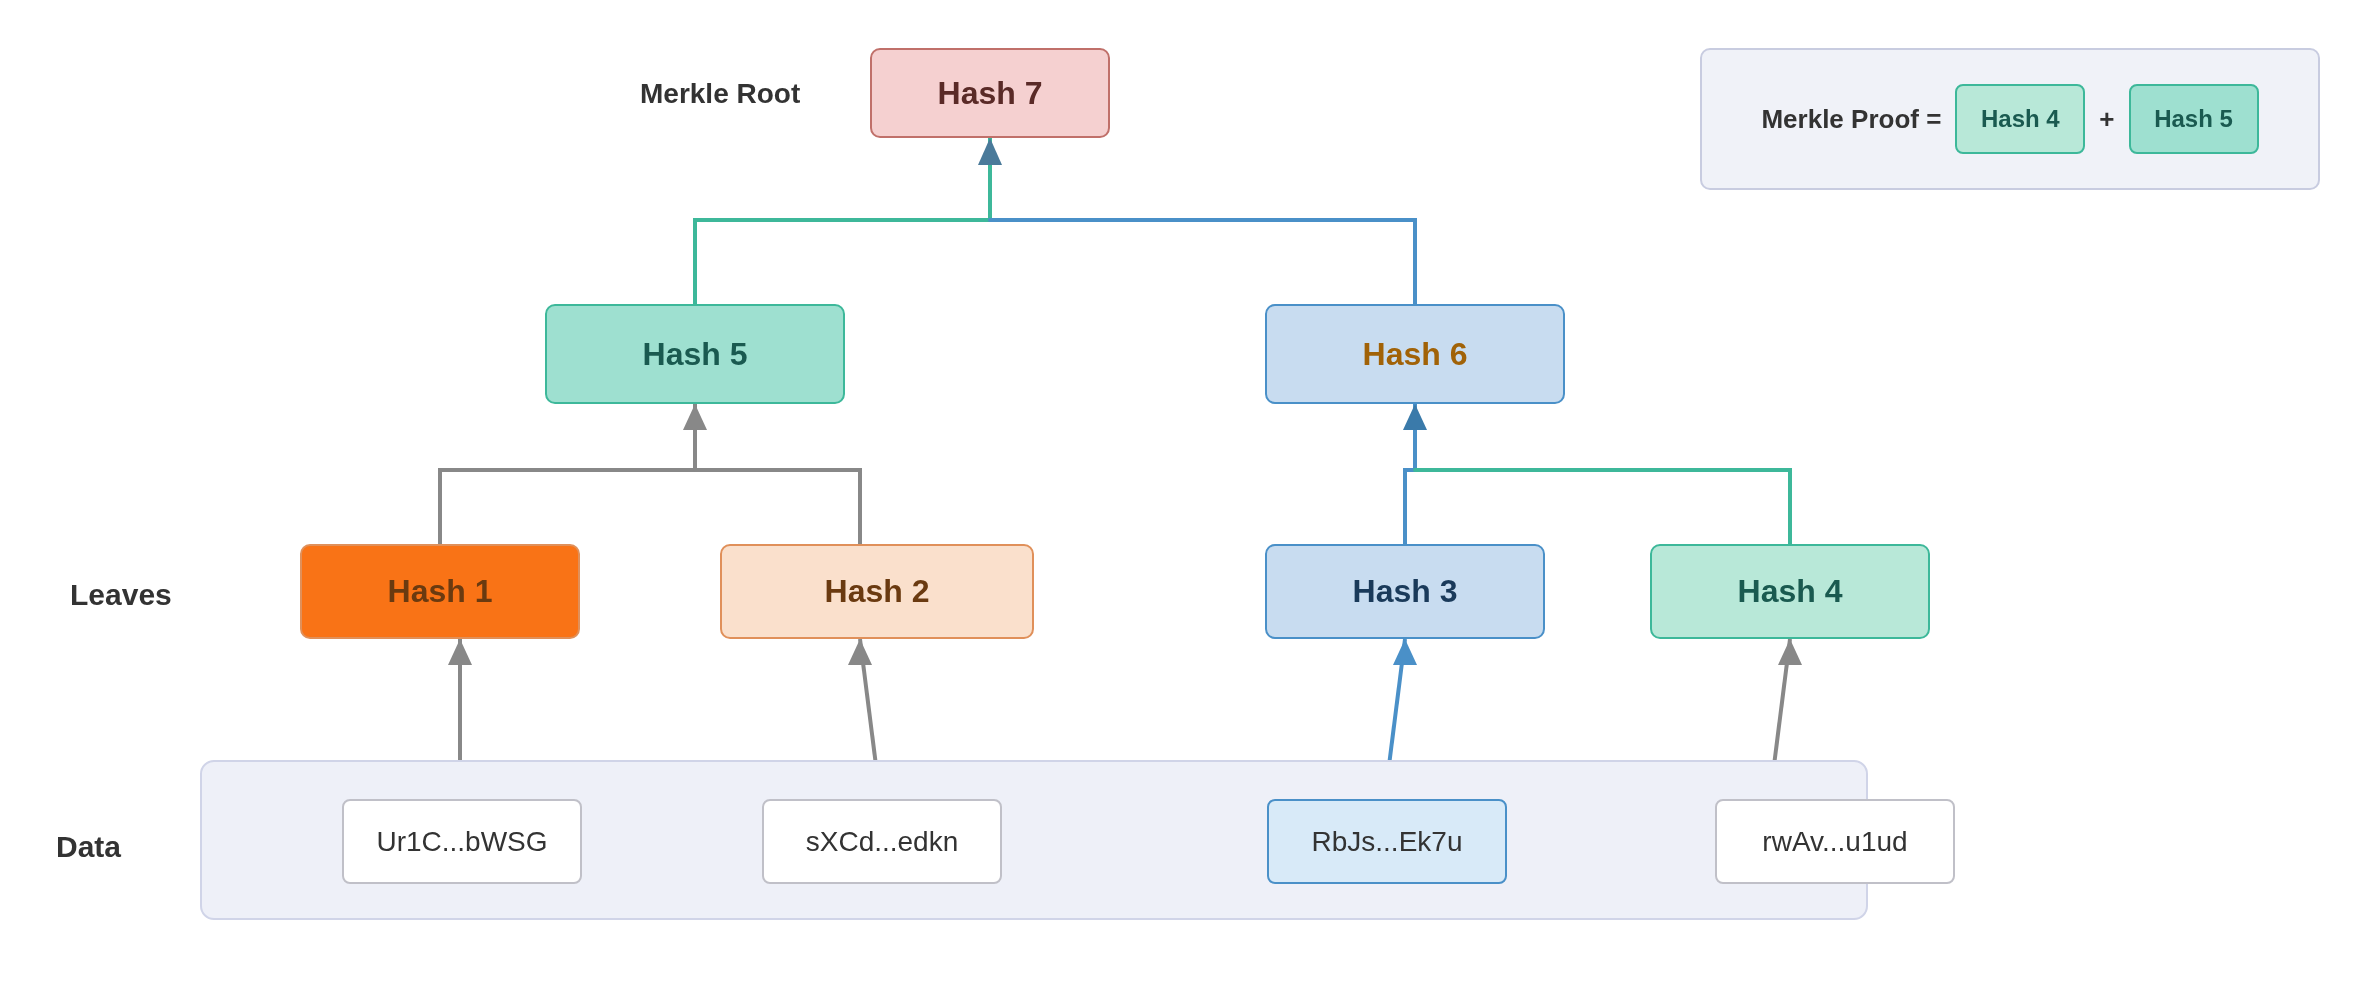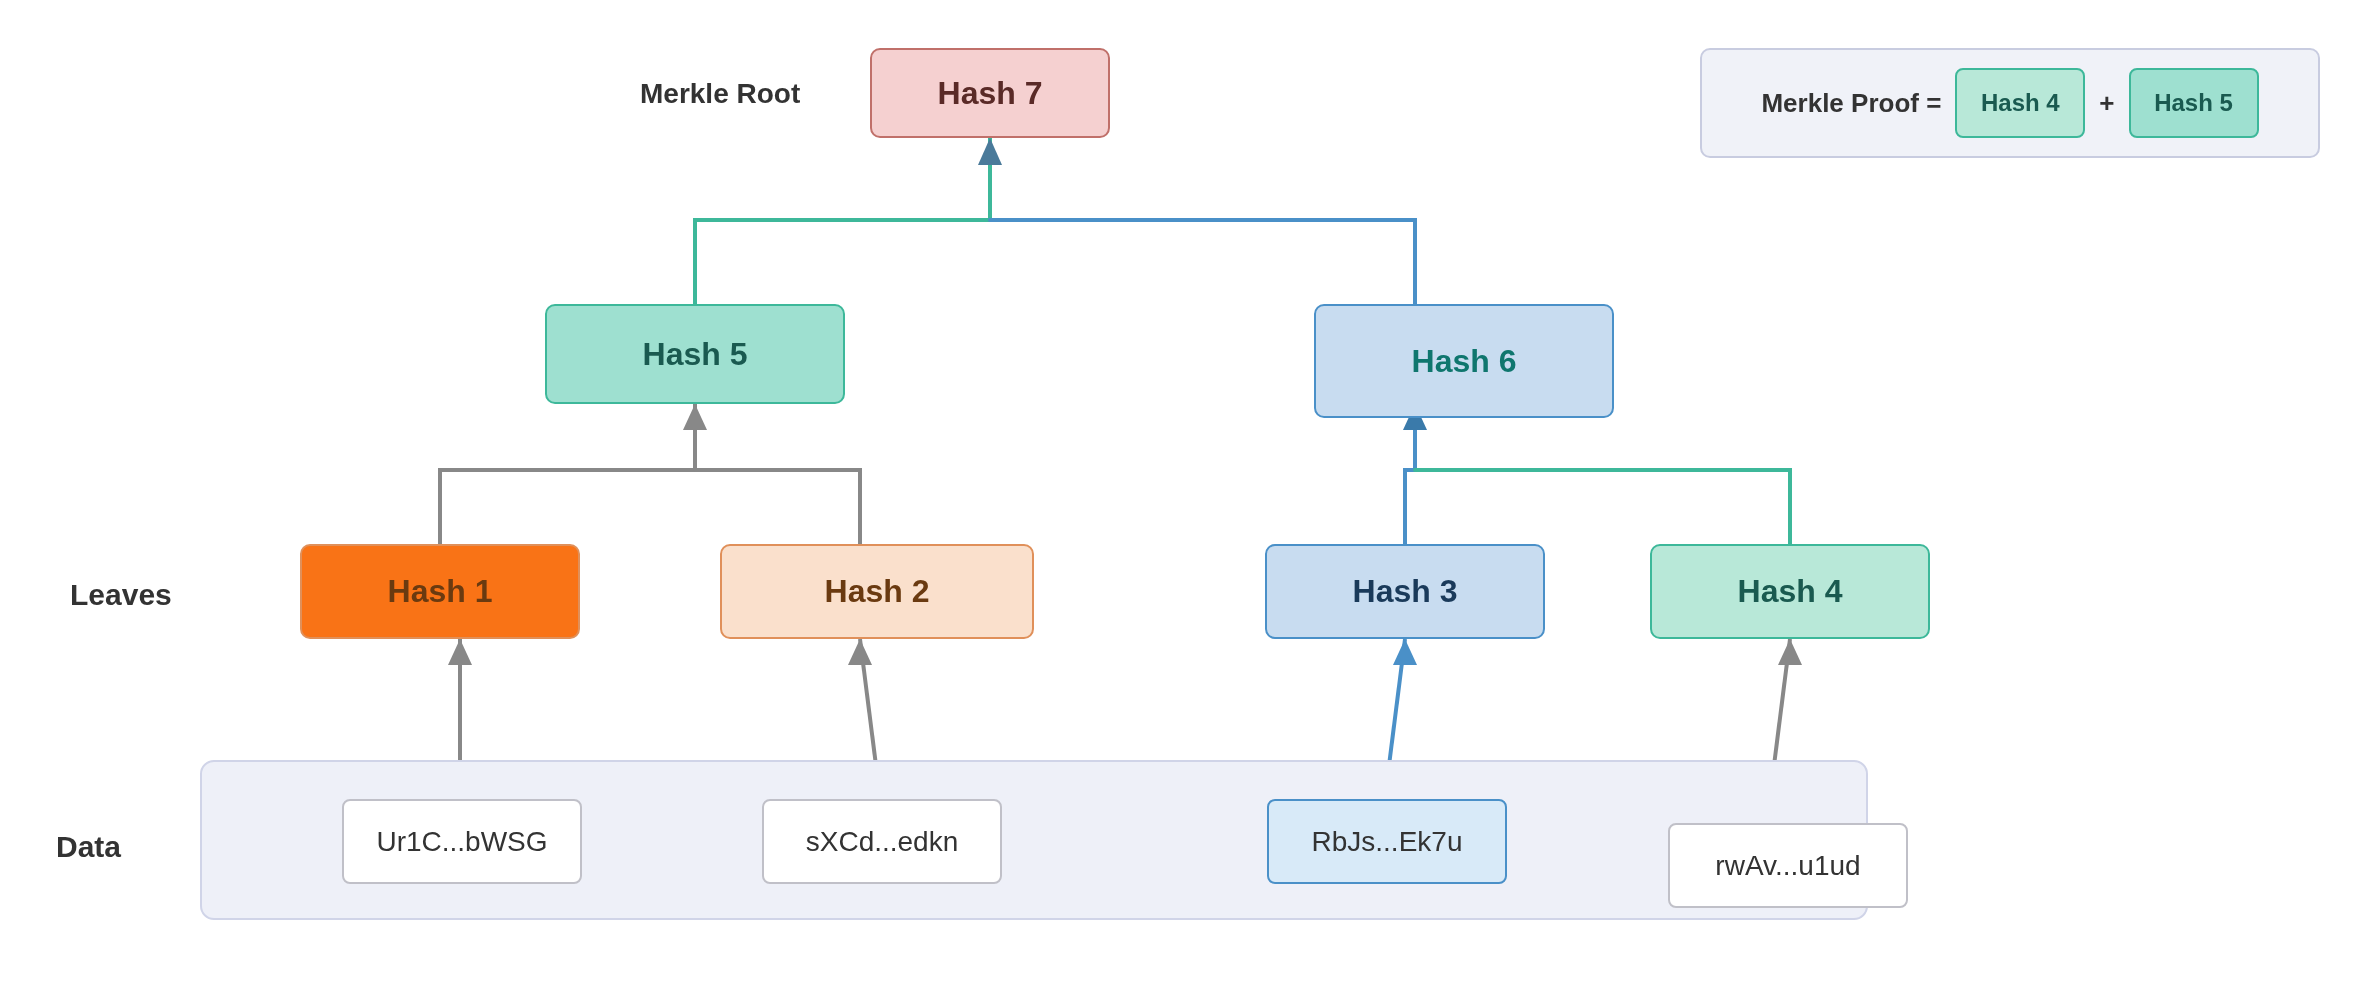--- a/index.html
+++ b/index.html
@@ -59,25 +59,25 @@
       background: #9ee0d0;
       border-color: #3db89a;
       color: #1a5a50;
       left: 545px;
       top: 304px;
     }
 
     
     .node-hash6 {
       width: 300px;
-      height: 114px;
+      height: 100px;
       background: #c8dcf0;
       border-color: #4a90c8;
-      color: #0f766e;
-      left: 1314px;
+      color: #a16207;
+      left: 1265px;
       top: 304px;
     }
 
     
     .node-hash1 {
       width: 280px;
       height: 95px;
       background: #f97316;
       border-color: #e0905a;
       color: #6a3a10;
@@ -155,22 +155,21 @@
       border-color: #c0c0c8;
       left: 560px;
     }
     .data-node-rbjs {
       border-color: #4a90c8;
       background: #d8eaf8;
       left: 1065px;
     }
     .data-node-rwav {
       border-color: #c0c0c8;
-      left: 1466px;
-      margin-top: 24px;
+      left: 1513px;
     }
 
     
     .label-merkle-root {
       position: absolute;
       left: 640px;
       top: 78px;
       font-size: 28px;
       font-weight: 600;
       color: #333;
@@ -193,21 +192,21 @@
       font-weight: 600;
       color: #333;
     }
 
     
     .merkle-proof-container {
       position: absolute;
       top: 48px;
       left: 1700px;
       width: 620px;
-      height: 110px;
+      height: 142px;
       background: #f0f2f8;
       border: 2px solid #c8cce0;
       border-radius: 10px;
       display: flex;
       align-items: center;
       justify-content: center;
       gap: 14px;
     }
 
     .proof-label {

